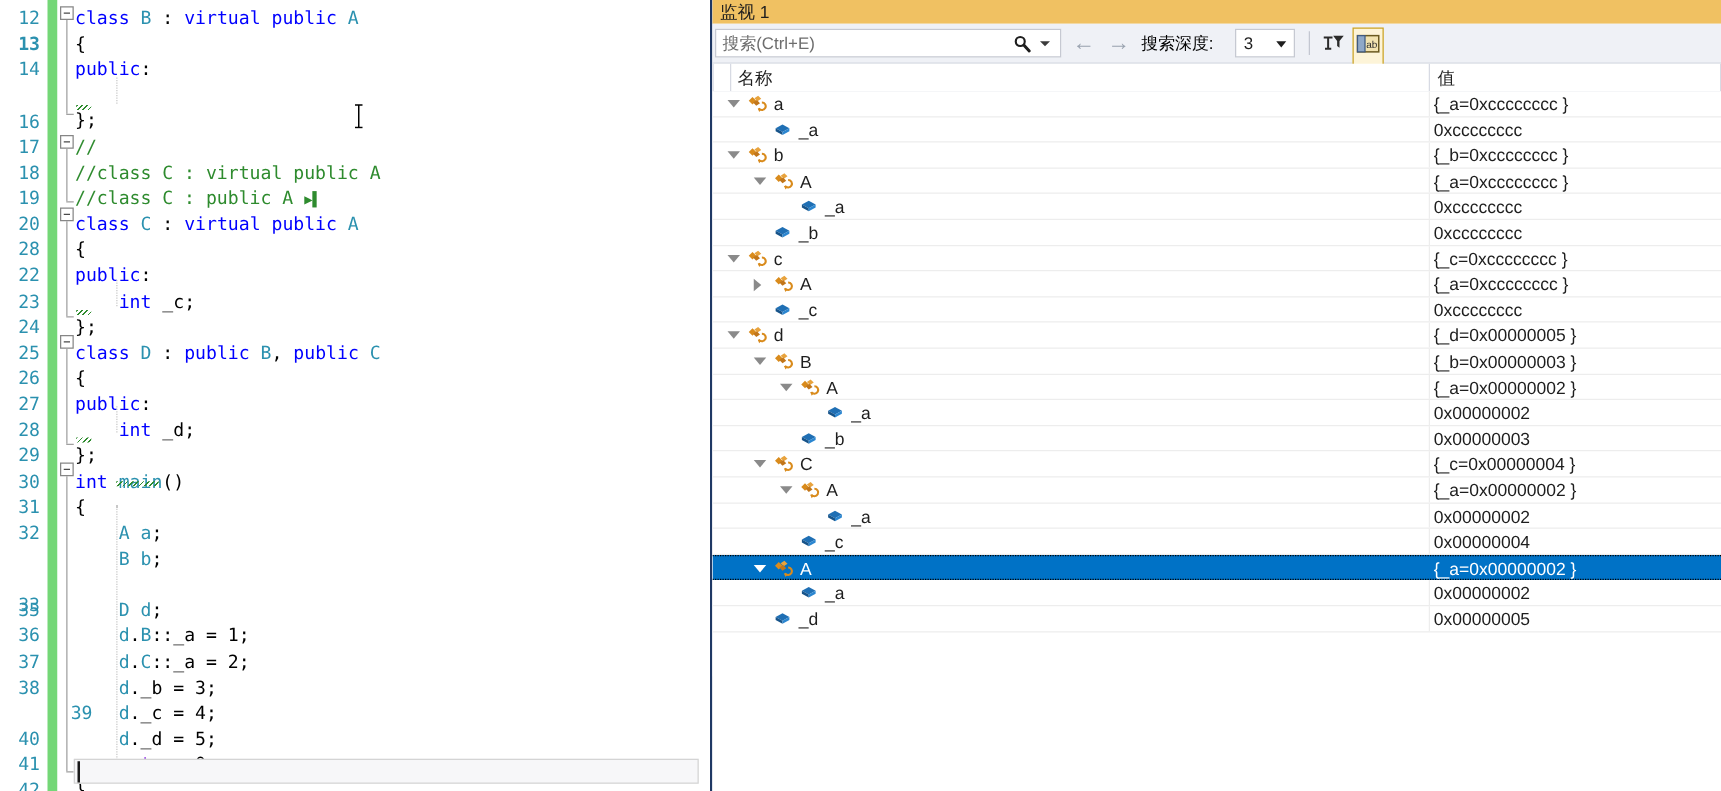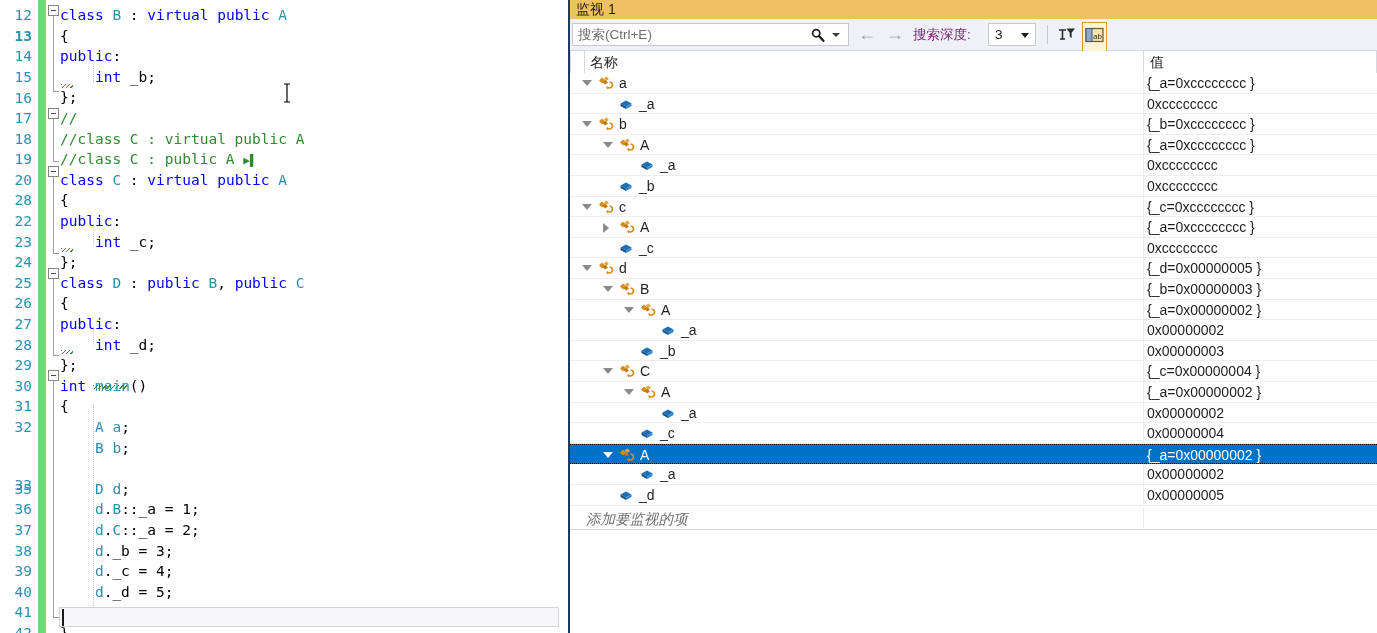--- a/index.html
+++ b/index.html
@@ -98,21 +98,21 @@
   }
   .mag{position:absolute;right:22px;top:3px;}
   .sbcaret{position:absolute;right:8px;top:9px;
     width:0;height:0;border-left:4px solid transparent;border-right:4px solid transparent;
     border-top:4px solid #3b3b3b;}
   .navarrow{
     position:absolute;top:4px;width:24px;height:22px;line-height:22px;text-align:center;
     font-size:18px;color:#9aa3b0;
   }
   .depthlabel{
-    position:absolute;left:912px;top:0;height:31px;line-height:31px;font-size:13.5px;color:#701a75;
+    position:absolute;left:912px;top:0;height:31px;line-height:31px;font-size:13.5px;color:#000000;
   }
   .depthbox{
     position:absolute;left:418px;top:4px;width:48px;height:23px;
     background:#ffffff;border:1px solid #c6c9d2;box-sizing:border-box;
   }
   .depthval{position:absolute;left:6px;top:0;height:21px;line-height:21px;font-size:13.5px;color:#1e1e1e;}
   .depthcaret{position:absolute;right:6px;top:9px;width:0;height:0;
     border-left:4px solid transparent;border-right:4px solid transparent;border-top:5px solid #1e1e1e;}
   .tbsep{position:absolute;left:477px;top:6px;width:1px;height:19px;background:#c3c7d1;}
   .tbbtn{position:absolute;top:3px;width:25px;height:39px;}
@@ -170,21 +170,20 @@
 <div class="root">
 
   <div class="editor">
     <div class="ed-gutter-num"></div>
     <div class="ed-changebar"></div>
     <div class="ed-fold"></div>
     <div class="ed-lines" id="ed-lines">
         <div class="cl" style="top: 5px;"><div class="ln" style="top: 0px;">12</div><div class="code"><span class="k">class</span><span class="pl"> </span><span class="t">B</span><span class="pl"> </span><span class="pl">:</span><span class="pl"> </span><span class="k">virtual</span><span class="pl"> </span><span class="k">public</span><span class="pl"> </span><span class="t">A</span></div></div>
         <div class="cl" style="top: 25.6px;"><div class="ln" style="top: 0px; font-weight: bold;">13</div><div class="code"><span class="pl">{</span></div></div>
         <div class="cl" style="top: 46.2px;"><div class="ln" style="top: 0px;">14</div><div class="code"><span class="k">public</span><span class="pl">:</span></div></div>
-        <div class="cl" style="top: 66.8px;"><div class="ln" style="top: 0px;">15</div><div class="code"><span class="pl">    </span><span class="k">int</span><span class="pl"> </span><span class="pl">_b</span><span class="pl">;</span></div></div>
         <div class="cl" style="top: 87.4px;"><div class="ln" style="top: 1px;">16</div><div class="code"><span class="pl">}</span><span class="pl">;</span></div></div>
         <div class="cl" style="top: 108px;"><div class="ln" style="top: 0px;">17</div><div class="code"><span class="cm">//</span></div></div>
         <div class="cl" style="top: 128.6px;"><div class="ln" style="top: 0px;">18</div><div class="code"><span class="cm">//class C : virtual public A</span></div></div>
         <div class="cl" style="top: 149.2px;"><div class="ln" style="top: 0px;">19</div><div class="code"><span class="cm">//class C : public A</span> <span class="greenplay">▶▌</span></div></div>
         <div class="cl" style="top: 169.8px;"><div class="ln" style="top: 0px;">20</div><div class="code"><span class="k">class</span><span class="pl"> </span><span class="t">C</span><span class="pl"> </span><span class="pl">:</span><span class="pl"> </span><span class="k">virtual</span><span class="pl"> </span><span class="k">public</span><span class="pl"> </span><span class="t">A</span></div></div>
         <div class="cl" style="top: 190.4px;"><div class="ln" style="top: 0px;">28</div><div class="code"><span class="pl">{</span></div></div>
         <div class="cl" style="top: 211px;"><div class="ln" style="top: 0px;">22</div><div class="code"><span class="k">public</span><span class="pl">:</span></div></div>
         <div class="cl" style="top: 231.6px;"><div class="ln" style="top: 0px;">23</div><div class="code"><span class="pl">    </span><span class="k">int</span><span class="pl"> </span><span class="pl">_c</span><span class="pl">;</span></div></div>
         <div class="cl" style="top: 252.2px;"><div class="ln" style="top: 0px;">24</div><div class="code"><span class="pl">}</span><span class="pl">;</span></div></div>
         <div class="cl" style="top: 272.8px;"><div class="ln" style="top: 0px;">25</div><div class="code"><span class="k">class</span><span class="pl"> </span><span class="t">D</span><span class="pl"> </span><span class="pl">:</span><span class="pl"> </span><span class="k">public</span><span class="pl"> </span><span class="t">B</span><span class="pl">,</span><span class="pl"> </span><span class="k">public</span><span class="pl"> </span><span class="t">C</span></div></div>
@@ -193,21 +192,21 @@
         <div class="cl" style="top: 334.6px;"><div class="ln" style="top: 0px;">28</div><div class="code"><span class="pl">    </span><span class="k">int</span><span class="pl"> </span><span class="pl">_d</span><span class="pl">;</span></div></div>
         <div class="cl" style="top: 355.2px;"><div class="ln" style="top: 0px;">29</div><div class="code"><span class="pl">}</span><span class="pl">;</span></div></div>
         <div class="cl" style="top: 375.8px;"><div class="ln" style="top: 0px;">30</div><div class="code"><span class="k">int</span><span class="pl"> </span><span class="t">main</span><span class="pl">(</span><span class="pl">)</span></div></div>
         <div class="cl" style="top: 396.4px;"><div class="ln" style="top: 0px;">31</div><div class="code"><span class="pl">{</span></div></div>
         <div class="cl" style="top: 417px;"><div class="ln" style="top: 0px;">32</div><div class="code"><span class="pl">    </span><span class="t">A</span><span class="pl"> </span><span class="t">a</span><span class="pl">;</span></div></div>
         <div class="cl" style="top: 437.6px;"><div class="ln" style="top: 0px; margin-top: 37px;">33</div><div class="code"><span class="pl">    </span><span class="t">B</span><span class="pl"> </span><span class="t">b</span><span class="pl">;</span></div></div>
         <div class="cl" style="top: 478.8px;"><div class="ln" style="top: 0px;">35</div><div class="code"><span class="pl">    </span><span class="t">D</span><span class="pl"> </span><span class="t">d</span><span class="pl">;</span></div></div>
         <div class="cl" style="top: 499.4px;"><div class="ln" style="top: 0px;">36</div><div class="code"><span class="pl">    </span><span class="t">d</span><span class="pl">.</span><span class="t">B</span><span class="pl">:</span><span class="pl">:</span><span class="pl">_a</span><span class="pl"> </span><span class="pl">=</span><span class="pl"> </span><span class="pl">1</span><span class="pl">;</span></div></div>
         <div class="cl" style="top: 520px;"><div class="ln" style="top: 0px;">37</div><div class="code"><span class="pl">    </span><span class="t">d</span><span class="pl">.</span><span class="t">C</span><span class="pl">:</span><span class="pl">:</span><span class="pl">_a</span><span class="pl"> </span><span class="pl">=</span><span class="pl"> </span><span class="pl">2</span><span class="pl">;</span></div></div>
         <div class="cl" style="top: 540.6px;"><div class="ln" style="top: 0px;">38</div><div class="code"><span class="pl">    </span><span class="t">d</span><span class="pl">.</span><span class="pl">_b</span><span class="pl"> </span><span class="pl">=</span><span class="pl"> </span><span class="pl">3</span><span class="pl">;</span></div></div>
-        <div class="cl" style="top: 561.2px;"><div class="ln" style="top: 0px;">39</div><div class="code"><span class="pl">    </span><span class="t">d</span><span class="pl">.</span><span class="pl">_c</span><span class="pl"> </span><span class="pl">=</span><span class="pl"> </span><span class="pl">4</span><span class="pl">;</span></div></div>
+        <div class="cl" style="top: 561.2px;"><div class="ln" style="top: 0px; margin-left: 42px;">39</div><div class="code"><span class="pl">    </span><span class="t">d</span><span class="pl">.</span><span class="pl">_c</span><span class="pl"> </span><span class="pl">=</span><span class="pl"> </span><span class="pl">4</span><span class="pl">;</span></div></div>
         <div class="cl" style="top: 581.8px;"><div class="ln" style="top: 0px;">40</div><div class="code"><span class="pl">    </span><span class="t">d</span><span class="pl">.</span><span class="pl">_d</span><span class="pl"> </span><span class="pl">=</span><span class="pl"> </span><span class="pl">5</span><span class="pl">;</span></div></div>
         <div class="cl" style="top: 602.4px;"><div class="ln" style="top: 0px;">41</div><div class="code"><span class="pl">    </span><span class="kw2">return</span><span class="pl"> </span><span class="pl">0</span><span class="pl">;</span></div></div>
         <div class="cl" style="top: 623px;"><div class="ln" style="top: 0px;">42</div><div class="code"><span class="pl">}</span></div></div>
       </div>
 
     <div class="foldbox" style="top:5px"></div>
     <div class="foldline" style="top:16px;height:75px"></div>
     <div class="foldend" style="top:91px"></div>
 
     <div class="foldbox" style="top:108px"></div>
@@ -538,19 +537,15 @@
         <div class="row" style="top: 412px;">
           <div class="icon-field" style="left: 49px;"><svg width="14" height="13" viewBox="0 0 14 13">
               <path d="M1.5 4.5 L7 1.5 L12.5 4.5 L7 7.5 Z" fill="#1f6fb4"></path>
               <path d="M1.5 4.5 L1.5 7 L7 10 L7 7.5 Z" fill="#17548a"></path>
               <path d="M12.5 4.5 L12.5 7 L7 10 L7 7.5 Z" fill="#2b86d0"></path>
             </svg></div>
           <div class="rname" style="left: 69px;">_d</div>
           <div class="vsep"></div>
           <div class="rval">0x00000005</div>
         </div>
-        <div class="addrow" style="top: 434.6px;">
-          <div class="addph">添加要监视的项</div>
-          <div class="addsep"></div>
-        </div>
       </div>
   </div>
 </div>
 
 </body></html>

